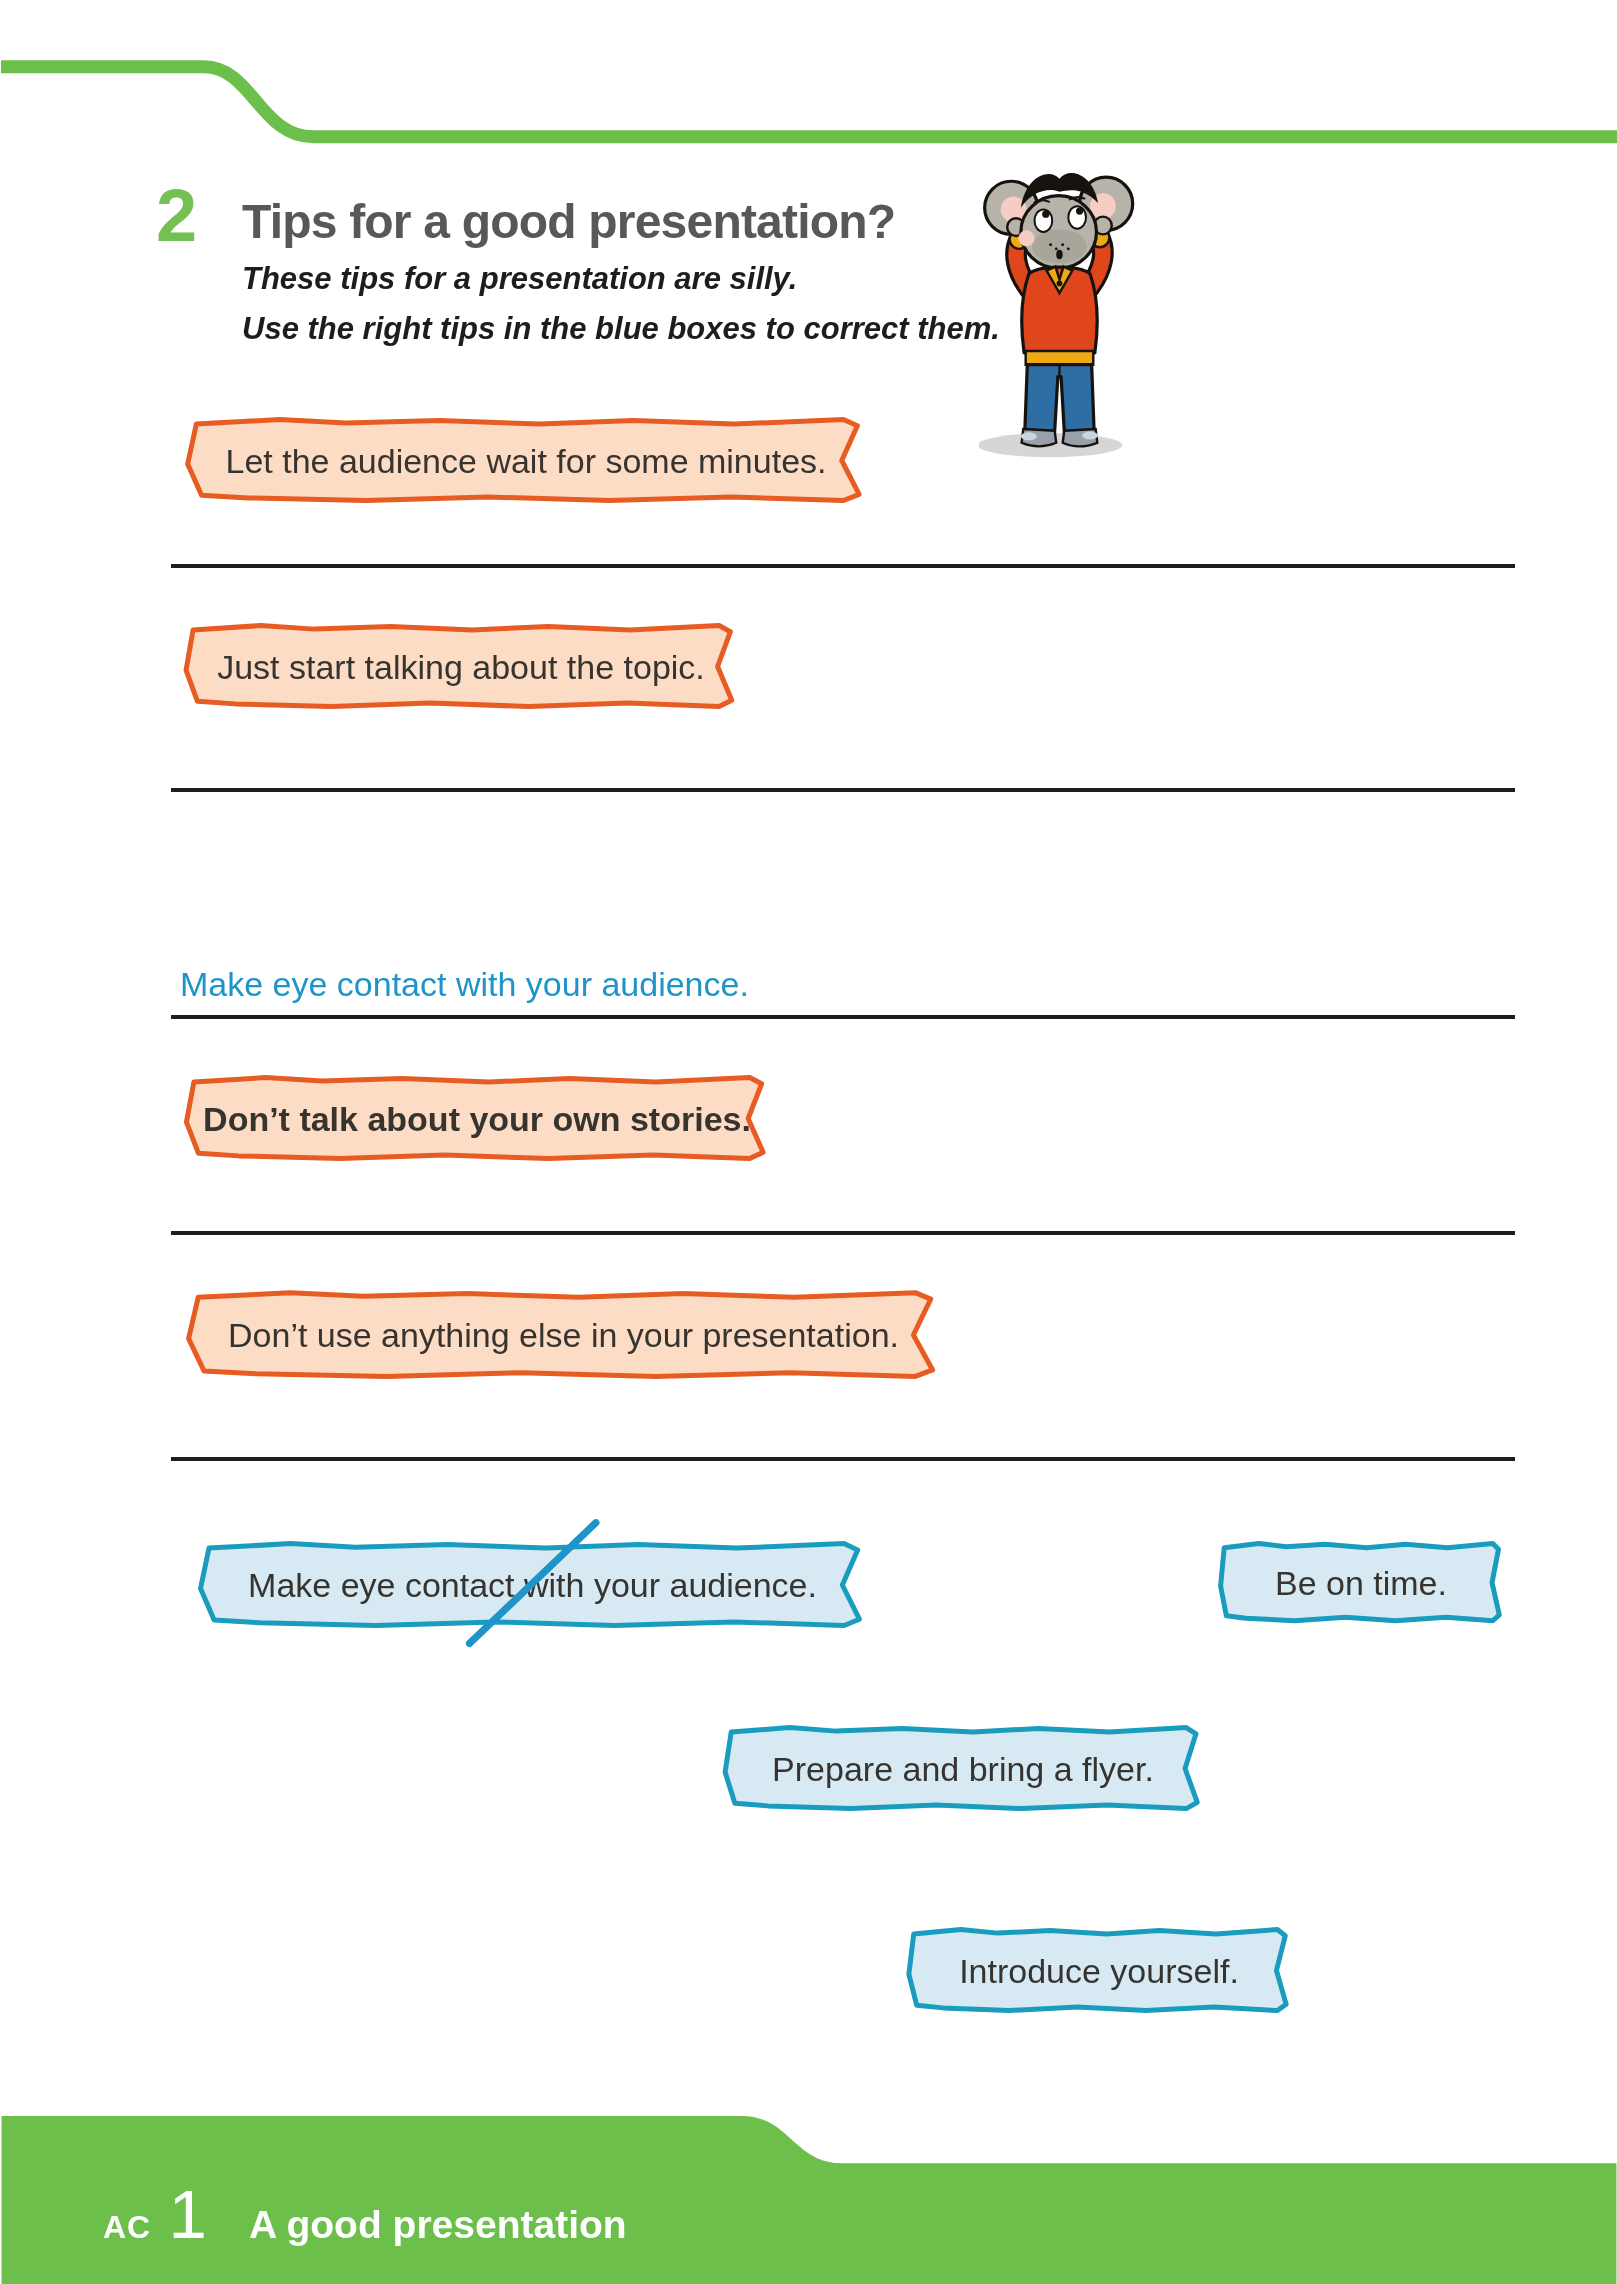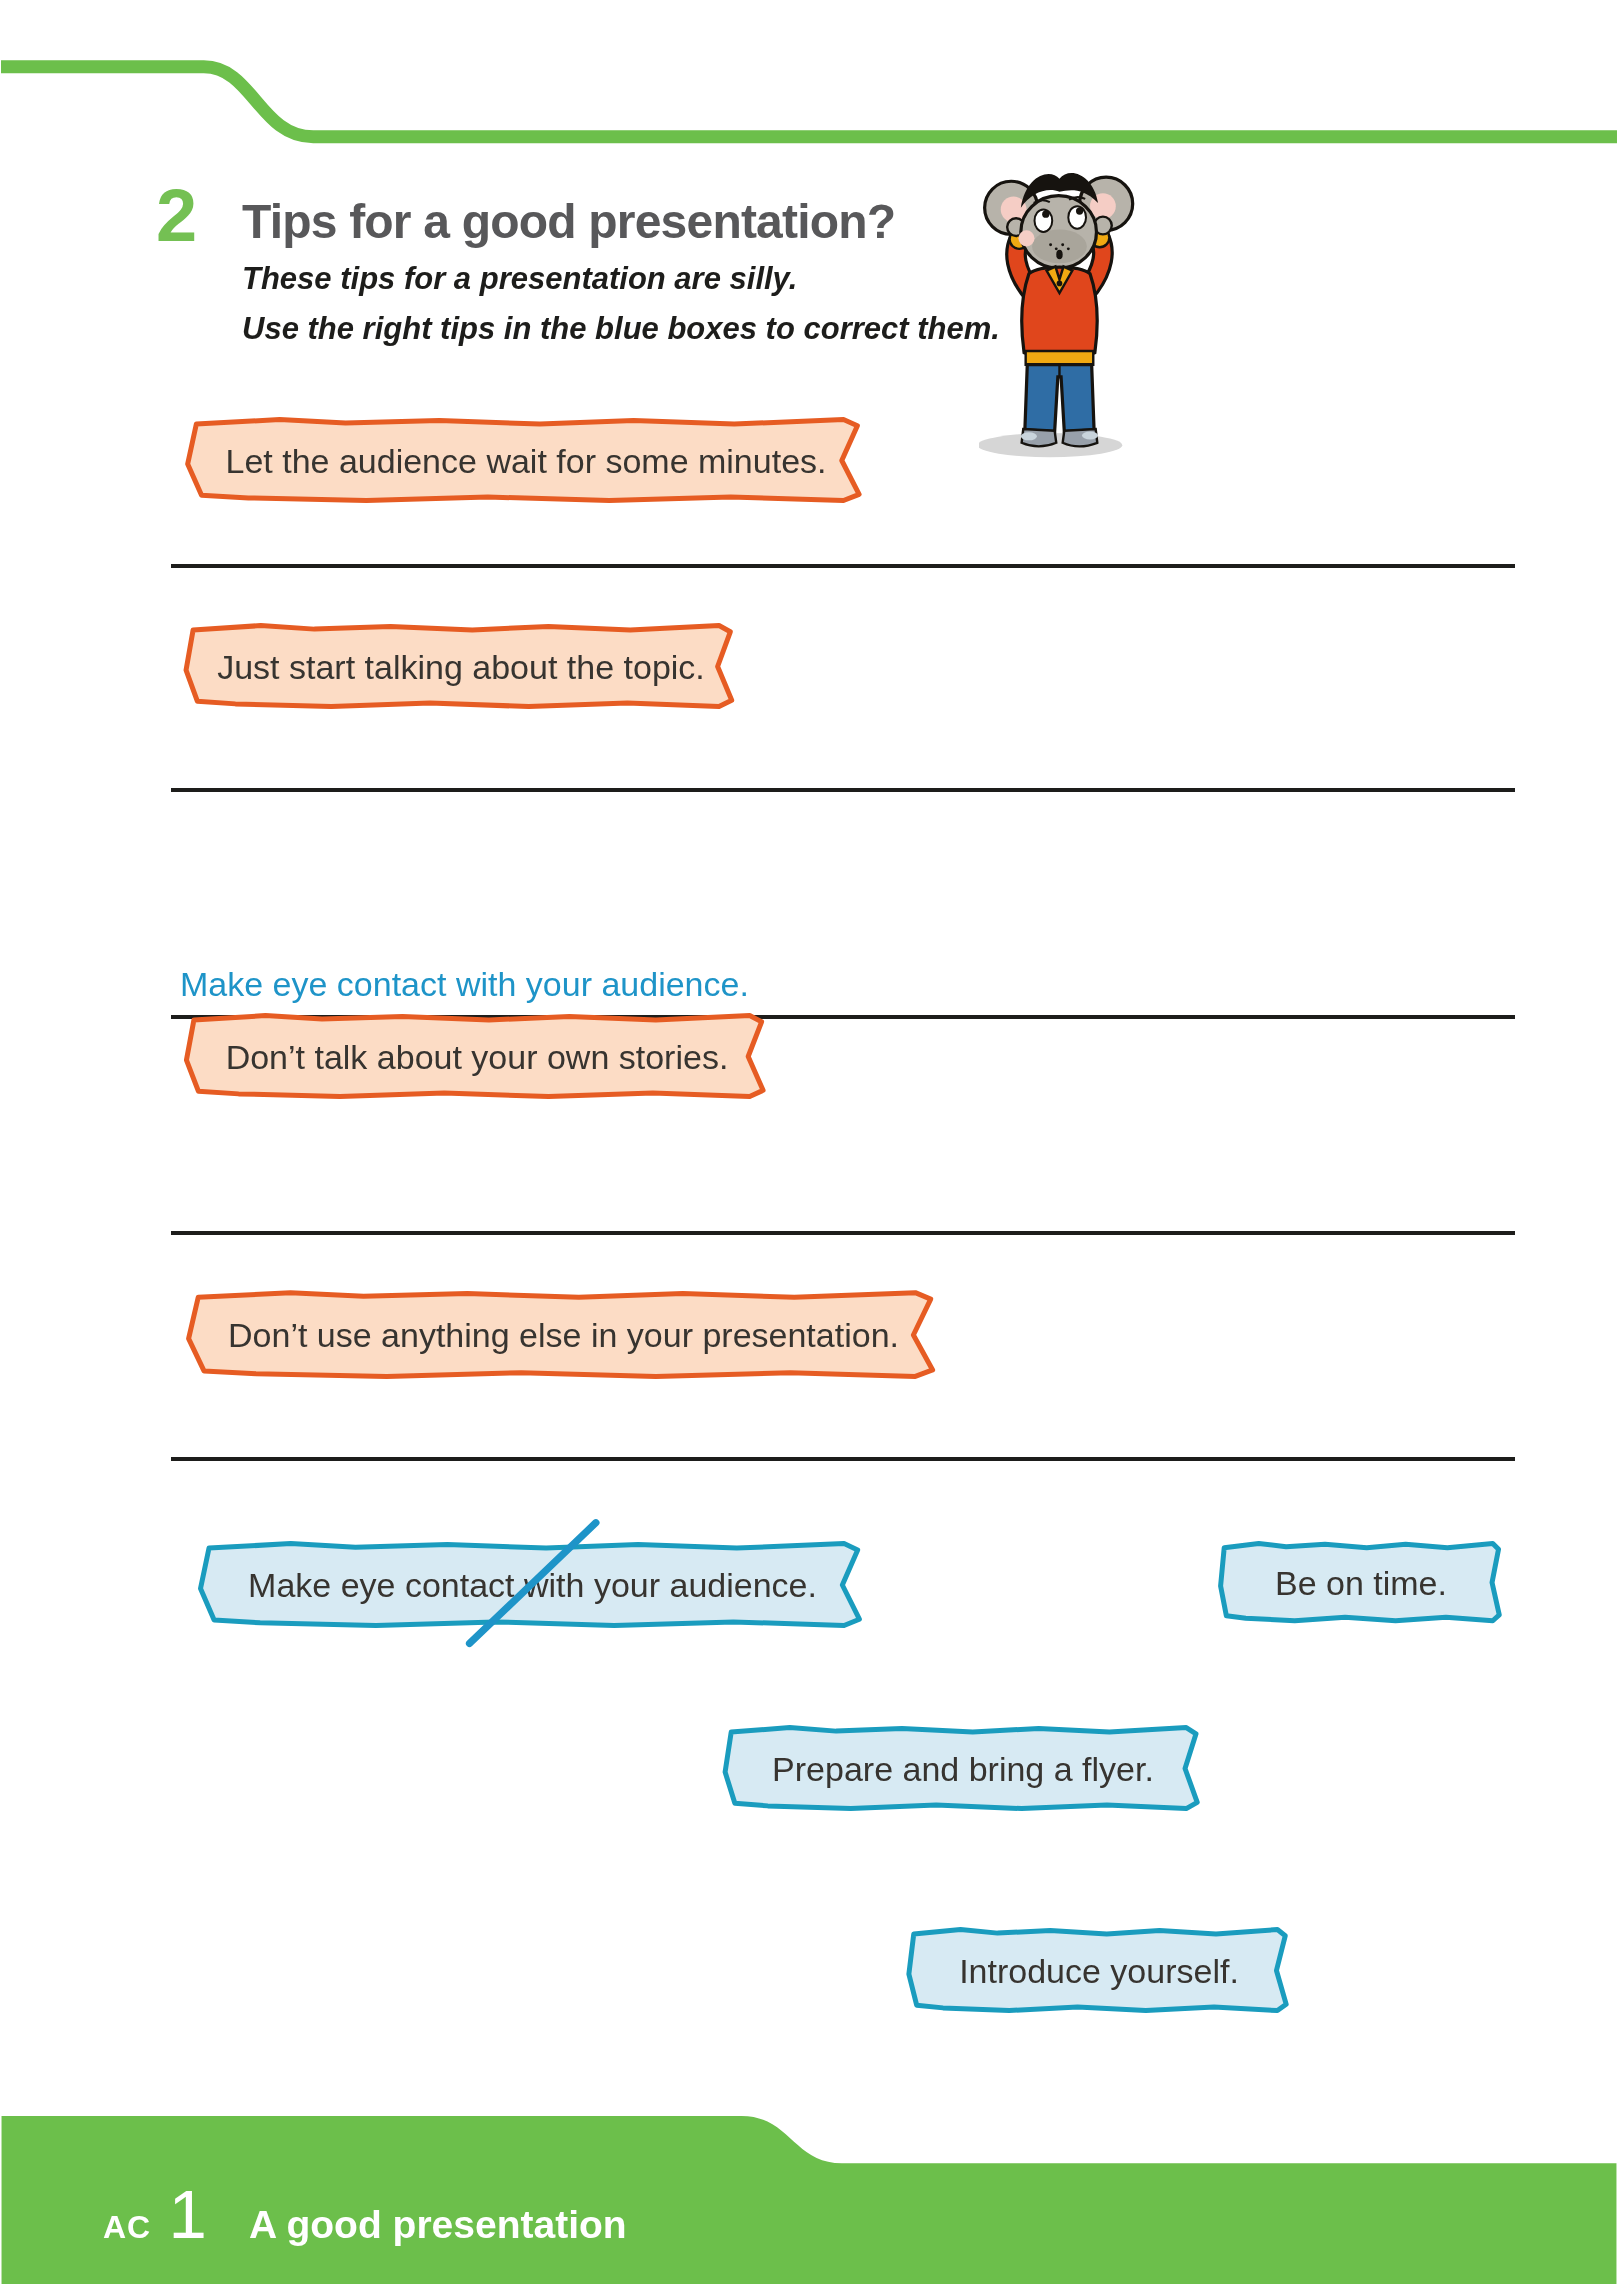--- a/index.html
+++ b/index.html
@@ -114,21 +114,21 @@
     <span class="banner-label">Just start talking about the topic.</span>
   </div>
 
   <div class="rule" style="top:788px;"></div>
 
 
   <div class="abs written-answer">Make eye contact with your audience.</div>
 
   <div class="rule" style="top:1015px;"></div>
 
-  <div class="banner orange" style="left:179px;top:1012px;width:596px;height:89px;">
+  <div class="banner orange" style="left:179px;top:1074px;width:596px;height:89px;font-weight:bold;">
     <svg viewBox="0 0 400 100" preserveAspectRatio="none">
         <path vector-effect="non-scaling-stroke" stroke-width="5" stroke-linejoin="round" d="M10,9 L58,4 L96,8 L150,5 L208,9 L262,5 L320,9 L383,4 L391,11 L382,50 L392,88 L383,95 L318,91 L248,95 L178,91 L108,95 L40,92 L13,89 L5,54 Z"></path>
       </svg>
     <span class="banner-label">Don’t talk about your own stories.</span>
   </div>
 
   <div class="rule" style="top:1231px;"></div>
 
   <div class="banner orange" style="left:179px;top:1289px;width:769px;height:92px;">
     <svg viewBox="0 0 400 100" preserveAspectRatio="none">

